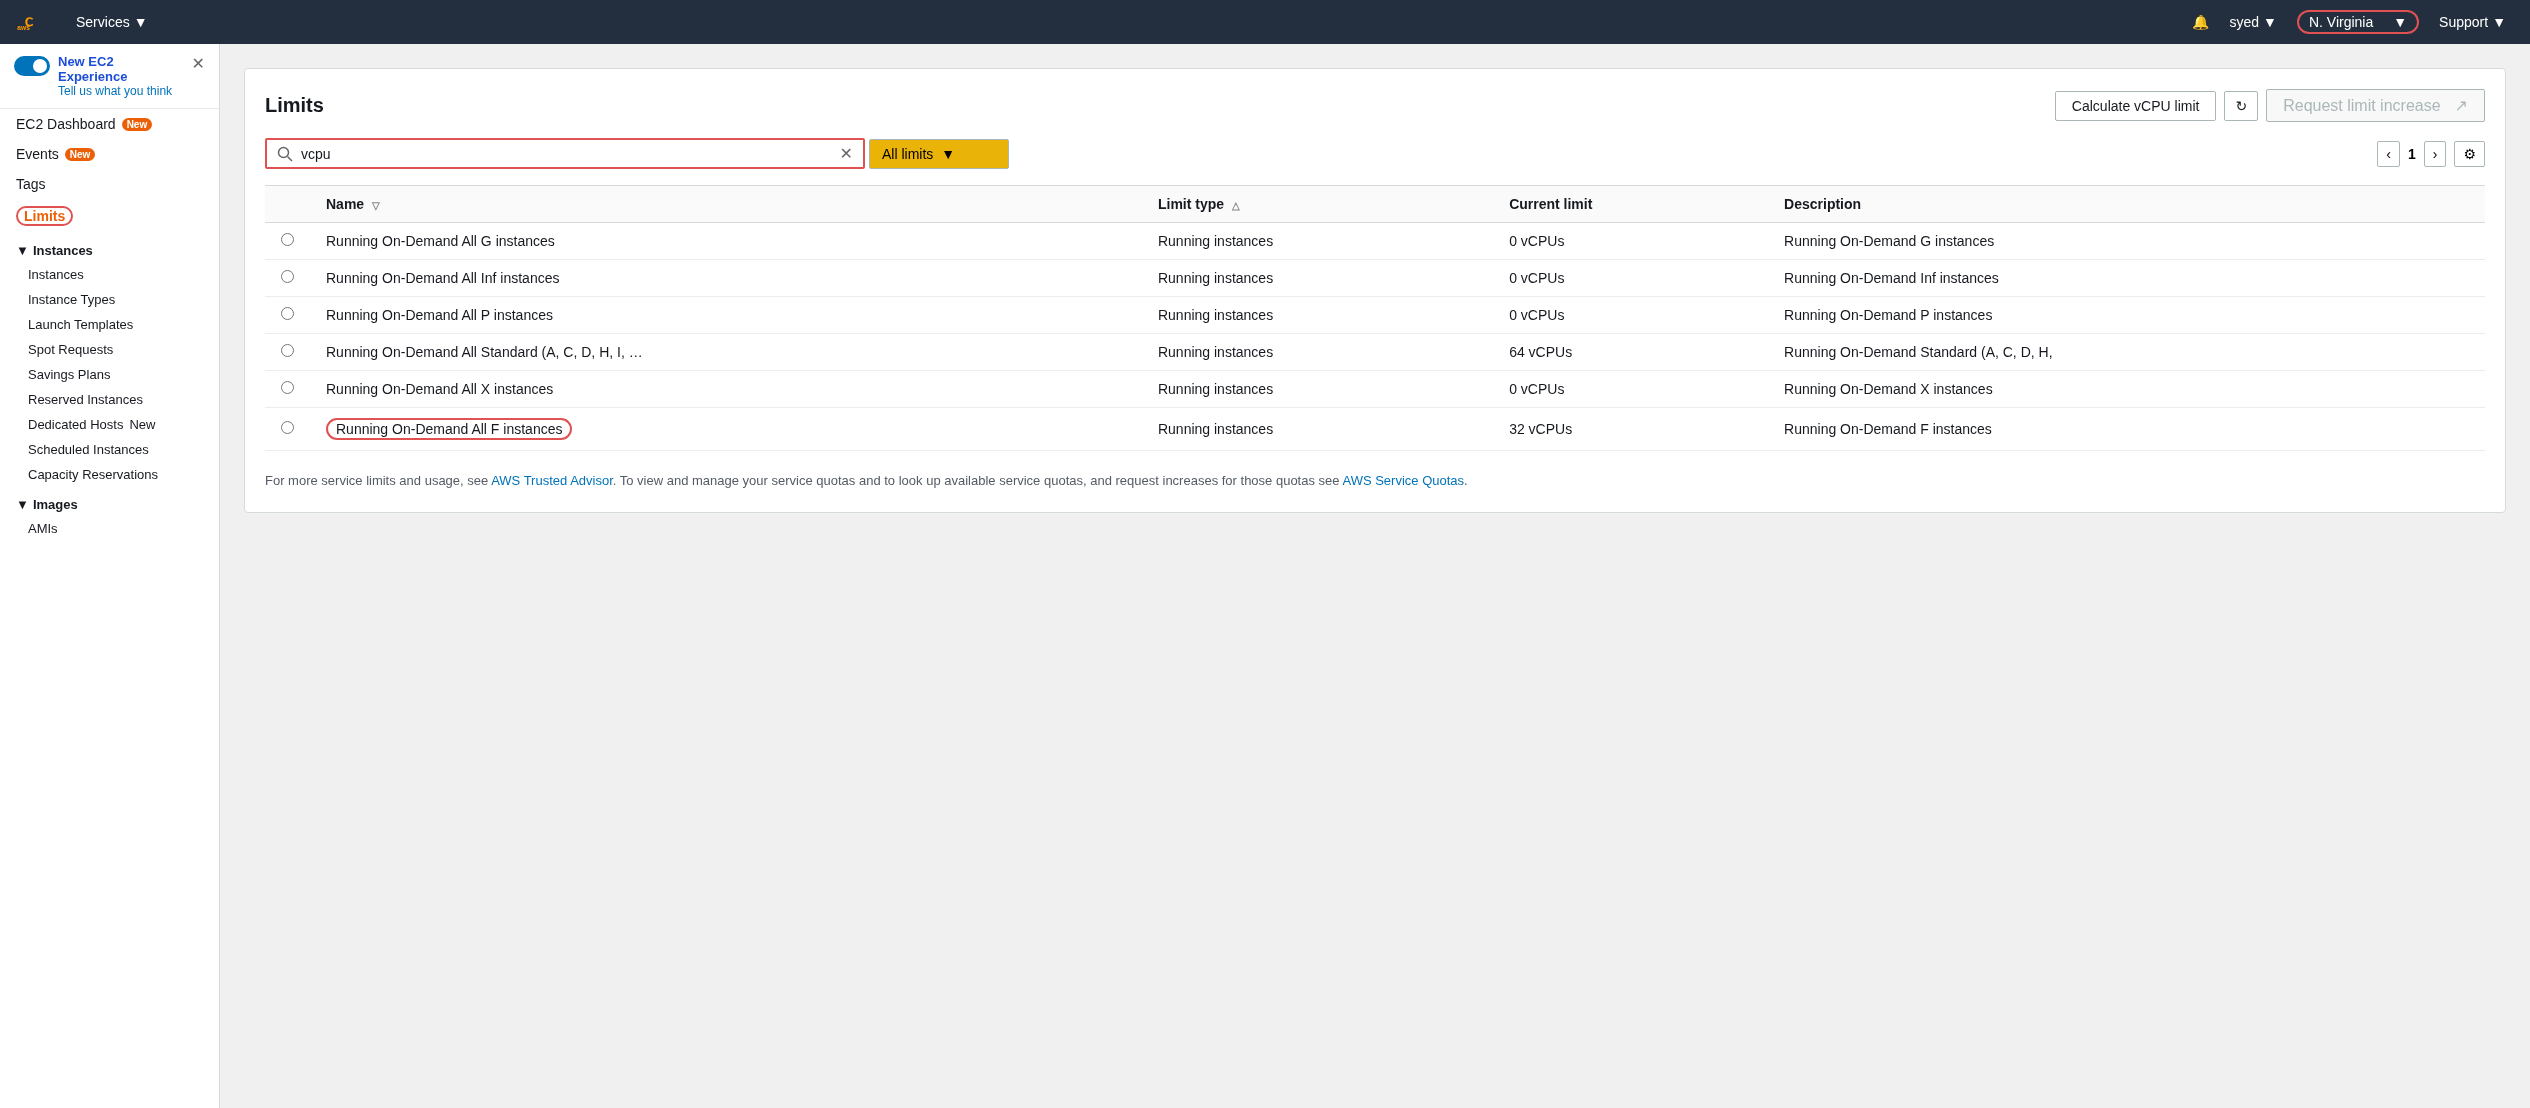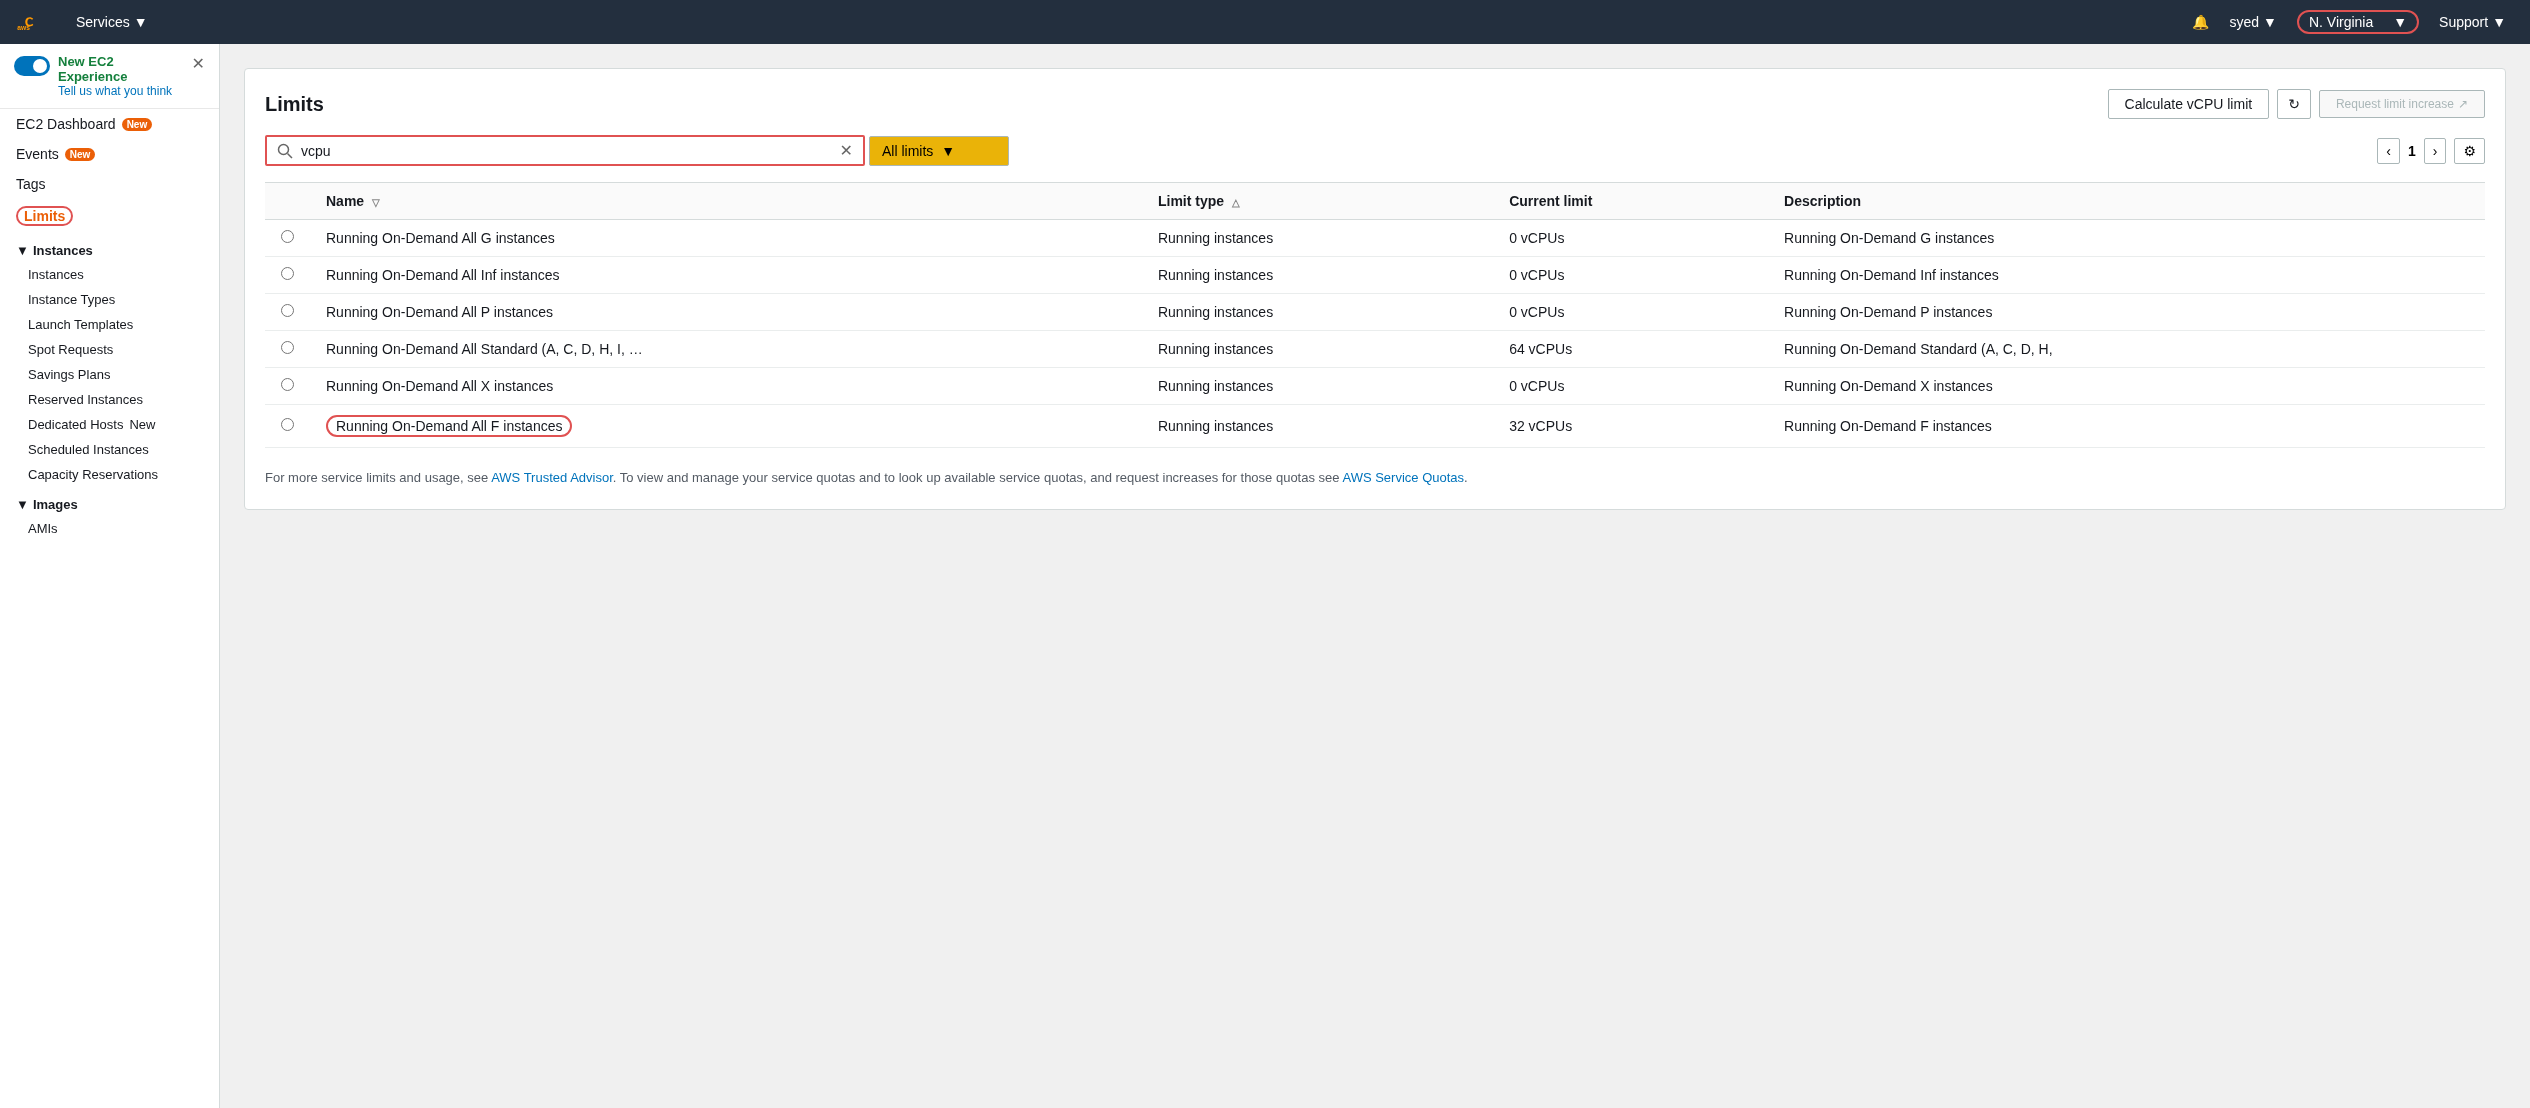--- a/index.html
+++ b/index.html
@@ -90,21 +90,21 @@
       content: '';
       position: absolute;
       right: 3px;
       top: 3px;
       width: 14px;
       height: 14px;
       background: white;
       border-radius: 50%;
     }
     .new-exp-text { font-size: 13px; }
-    .new-exp-text .title { font-weight: 600; color: #15803d; }
+    .new-exp-text .title { font-weight: 600; color: #1d4ed8; }
     .new-exp-text .sub { color: #0073bb; font-size: 12px; }
     .close-btn {
       margin-left: auto;
       cursor: pointer;
       color: #666;
       font-size: 16px;
       flex-shrink: 0;
     }
     .sidebar-item {
       padding: 7px 16px;
@@ -188,26 +188,26 @@
       padding: 6px 10px;
       font-size: 14px;
       cursor: pointer;
       color: #16191f;
     }
     .btn-request {
       background: #f8f8f8;
       border: 1px solid #aab7b8;
       border-radius: 2px;
       padding: 6px 16px;
-      font-size: 12px;
+      font-size: 16px;
       cursor: not-allowed;
       color: #aab7b8;
       display: flex;
       align-items: center;
-      gap: 4px;
+      gap: 14px;
     }
 
     
     .search-filter-row {
       display: flex;
       align-items: center;
       gap: 4px;
       margin-bottom: 16px;
     }
     .search-box {

